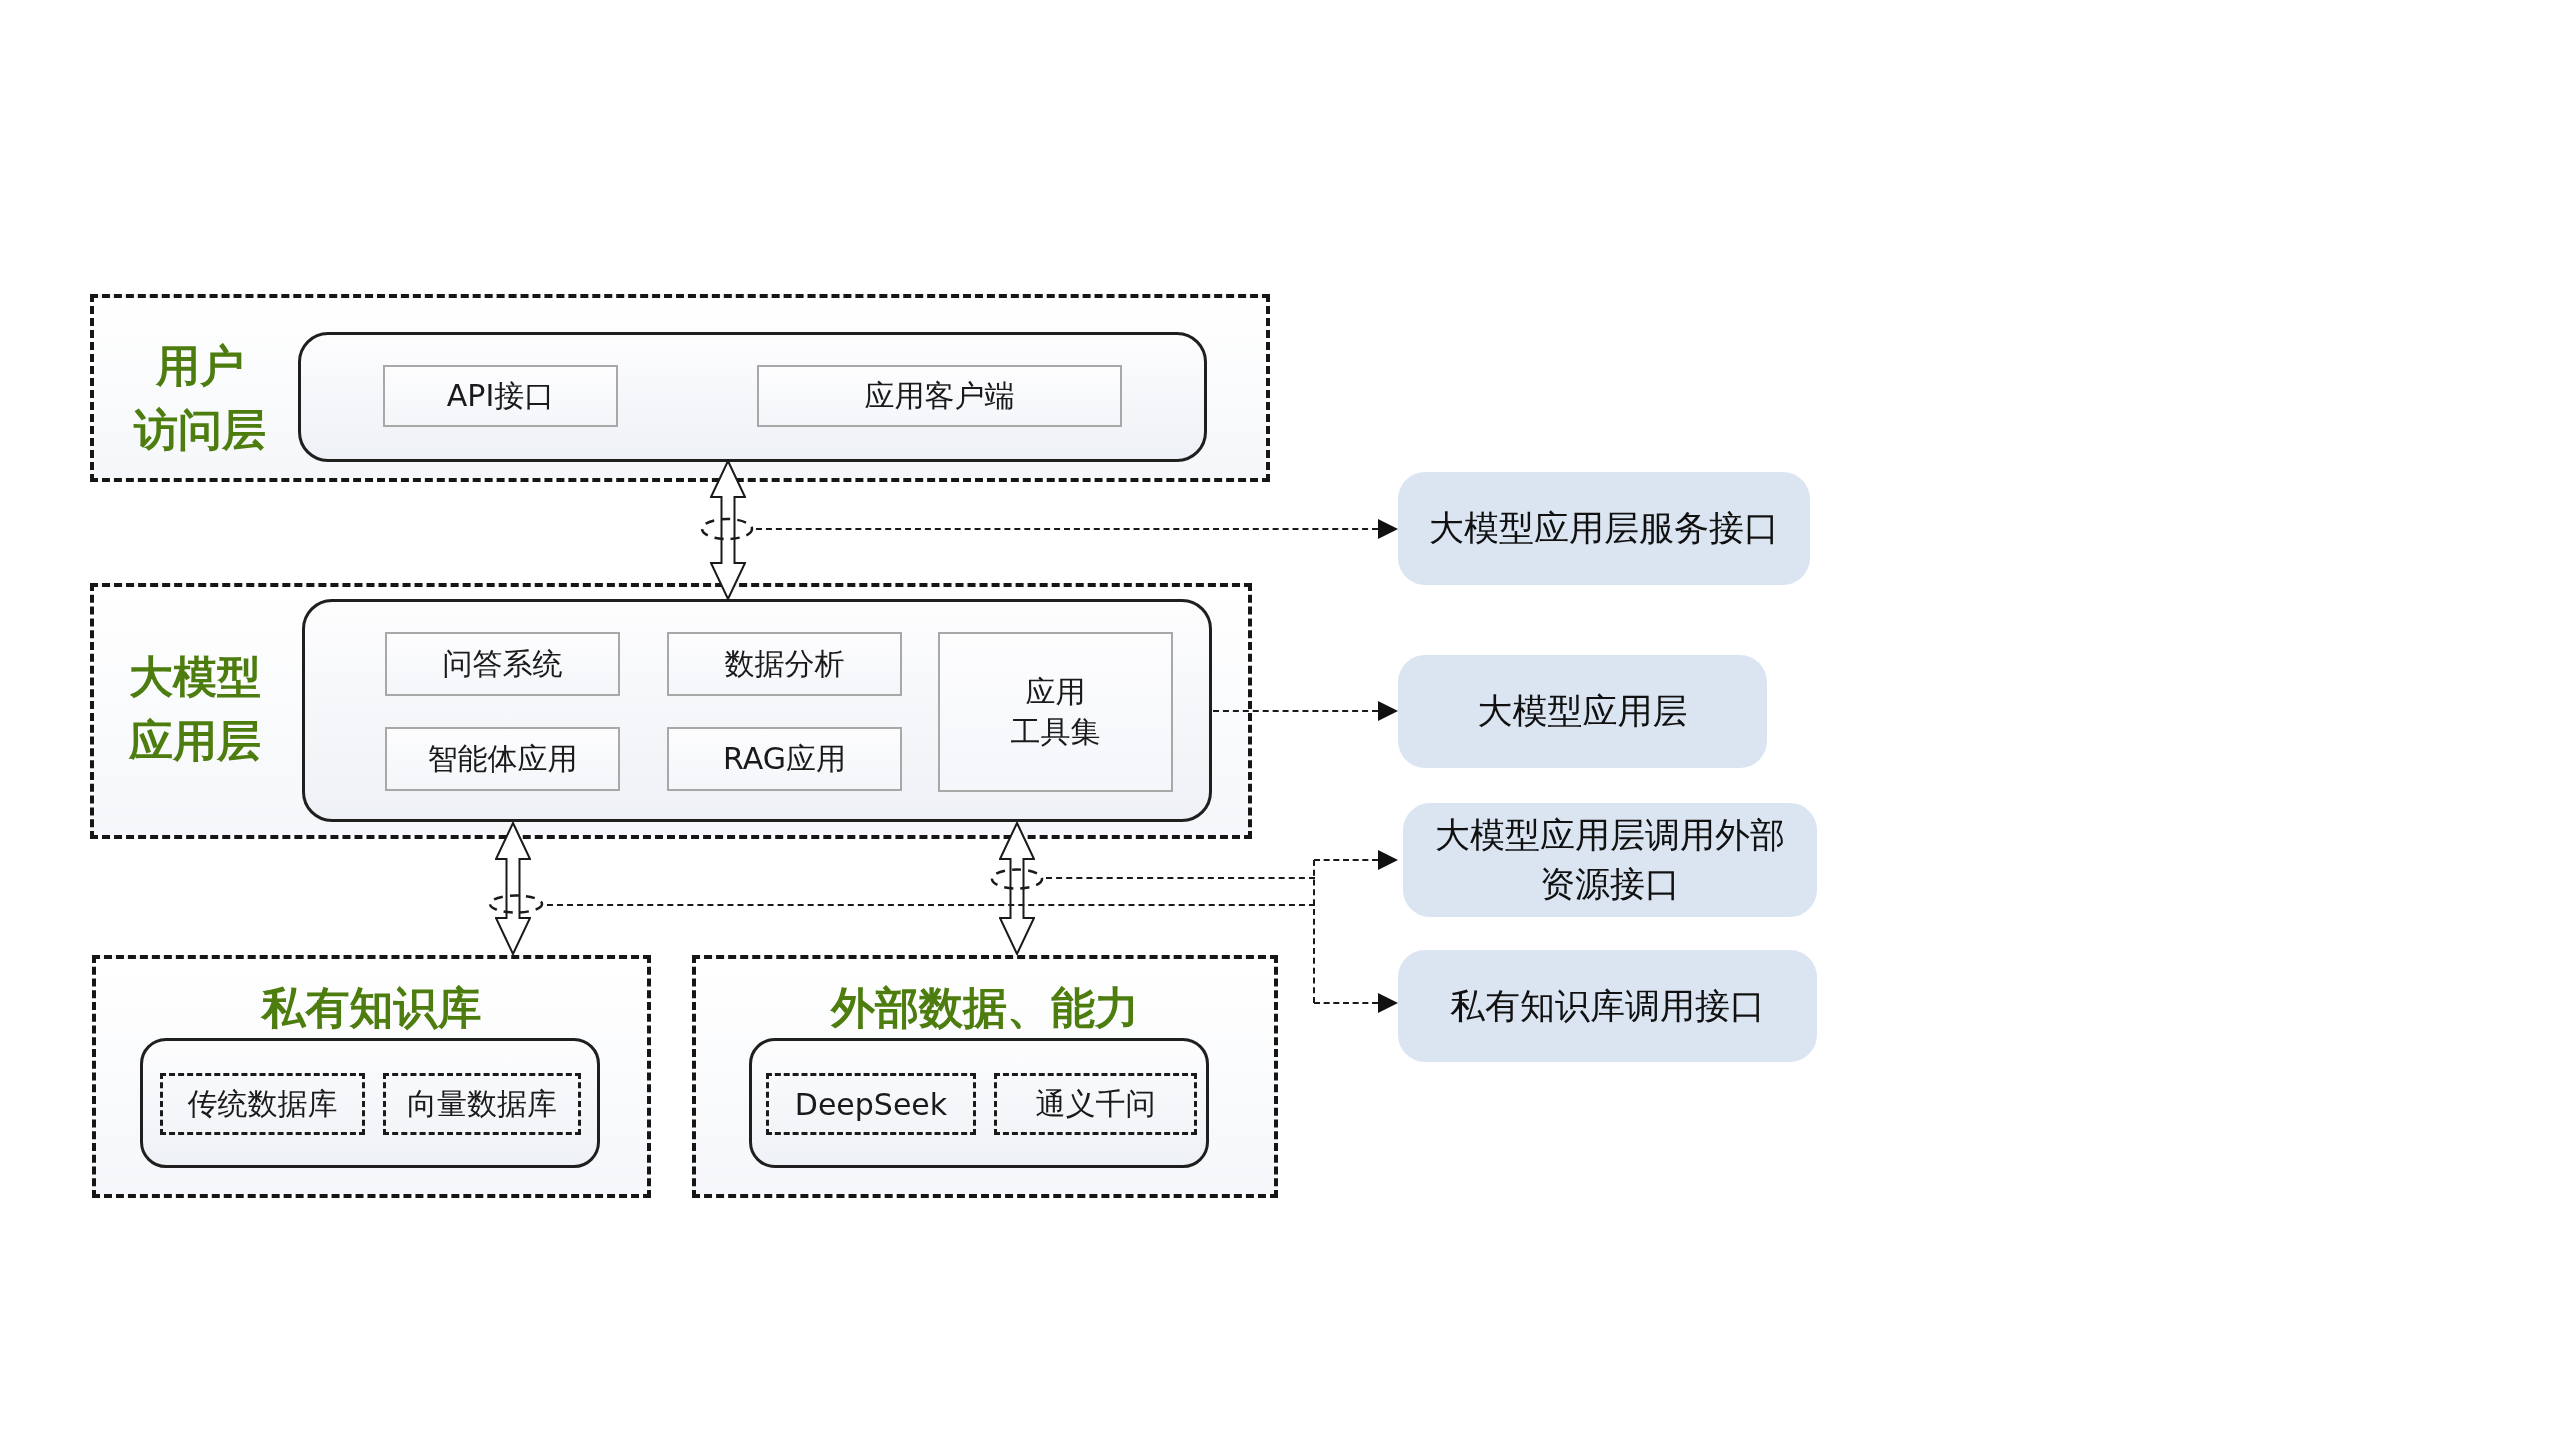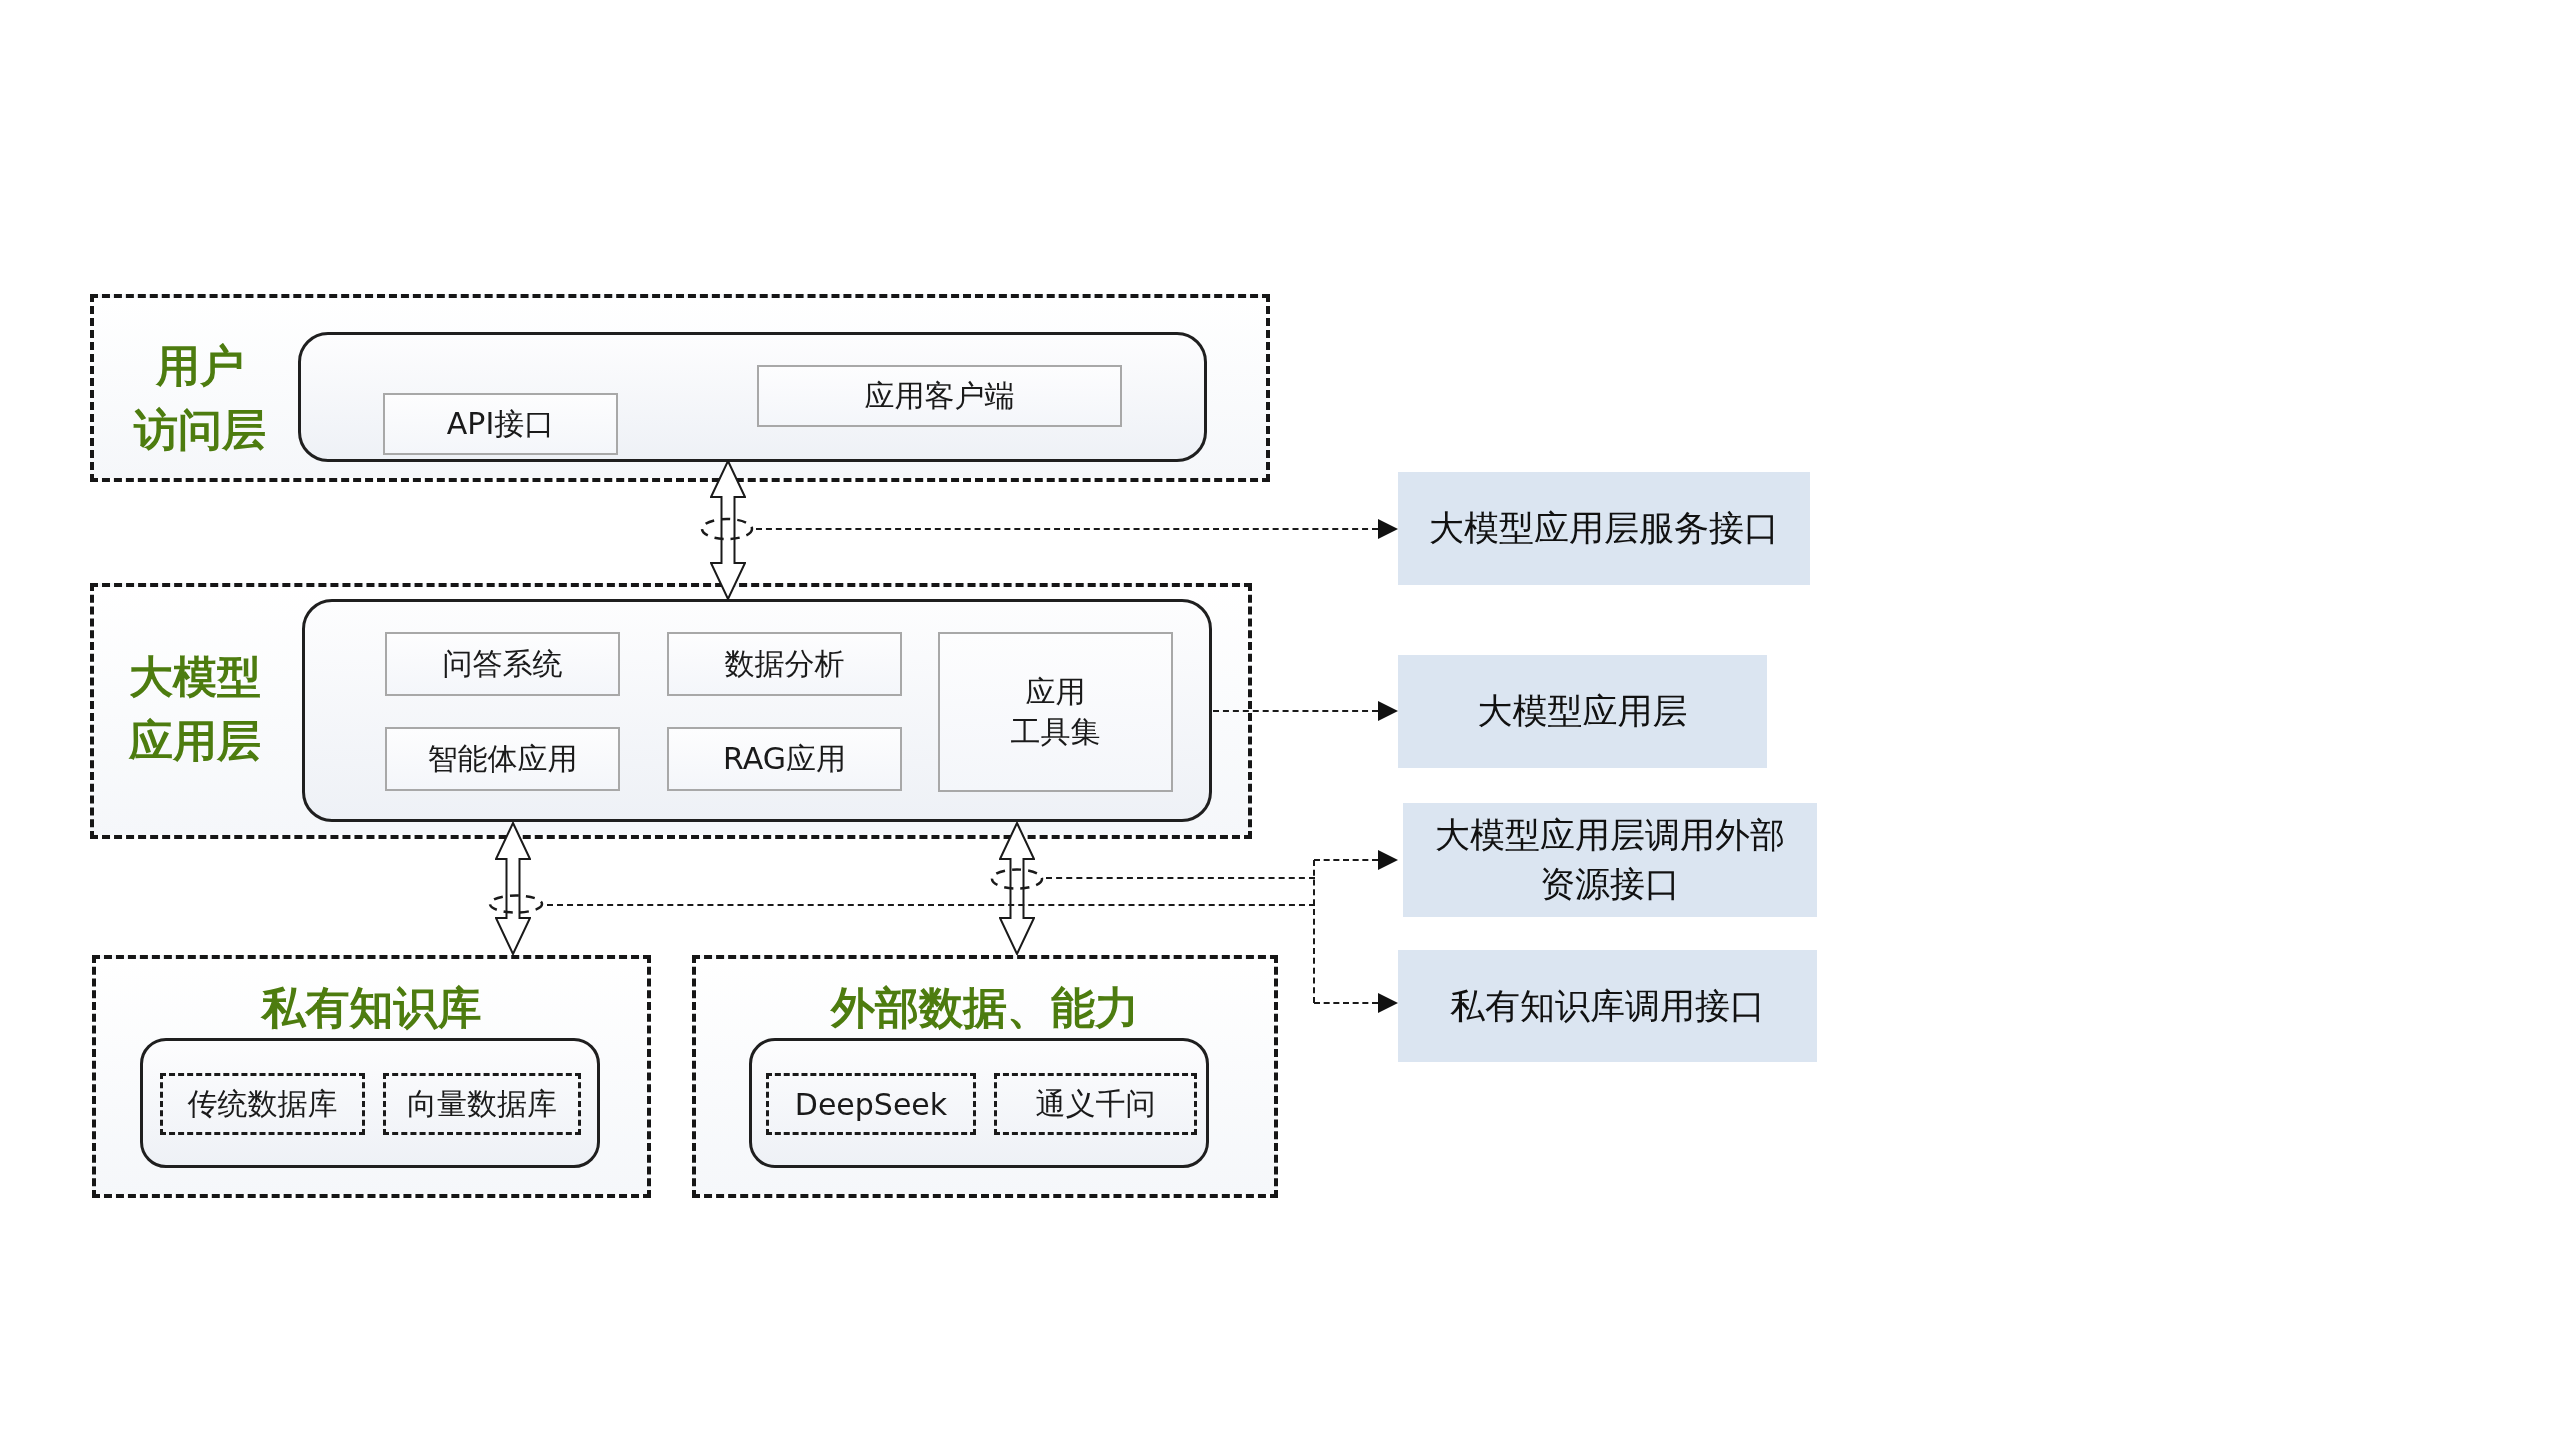--- a/index.html
+++ b/index.html
@@ -18,21 +18,21 @@
 
   
   .dnode{position:absolute;border:3px dashed #1a1a1a;background:transparent;box-sizing:border-box;
          display:flex;align-items:center;justify-content:center;text-align:center;font-size:30px;}
 
   
   .ltitle{position:absolute;font-weight:bold;font-size:44px;line-height:1.45;text-align:center;color:#4d7c0f;}
 
   
   .callout{position:absolute;background:#dbe5f1;display:flex;flex-direction:column;align-items:center;justify-content:center;
-           text-align:center;font-size:35px;line-height:1.4;color:#111;}
+           text-align:center;font-size:35px;line-height:1.4;color:#111;border-radius:27px;}
 
   
   .hline{position:absolute;border-top:2px dashed #1a1a1a;height:0;}
   .vline{position:absolute;border-left:2px dashed #1a1a1a;width:0;}
 
   
   .ahead{position:absolute;width:0;height:0;border-left:20px solid #111;border-top:10px solid transparent;border-bottom:10px solid transparent;}
 
   .svgabs{position:absolute;}
 </style>
@@ -40,21 +40,21 @@
 <body>
 
 <div id="diagram">
 
   <div class="layer" style="left:90px;top:294px;width:1180px;height:188px;"></div>
   <div class="ltitle" style="left:110px;top:334px;width:180px;">
     <div>用户</div>
     <div>访问层</div>
   </div>
   <div class="rounded" style="left:298px;top:332px;width:909px;height:130px;"></div>
-  <div class="node" style="left:383px;top:365px;width:235px;height:62px;margin-top:28px;">
+  <div class="node" style="left:383px;top:365px;width:235px;height:62px;">
     <span>API接口</span>
   </div>
   <div class="node" style="left:757px;top:365px;width:365px;height:62px;text-align:center;">
     <span>应用客户端</span>
   </div>
 
   <div class="layer" style="left:90px;top:583px;width:1162px;height:256px;"></div>
   <div class="ltitle" style="left:100px;top:645px;width:190px;">
     <div>大模型</div>
     <div>应用层</div>

